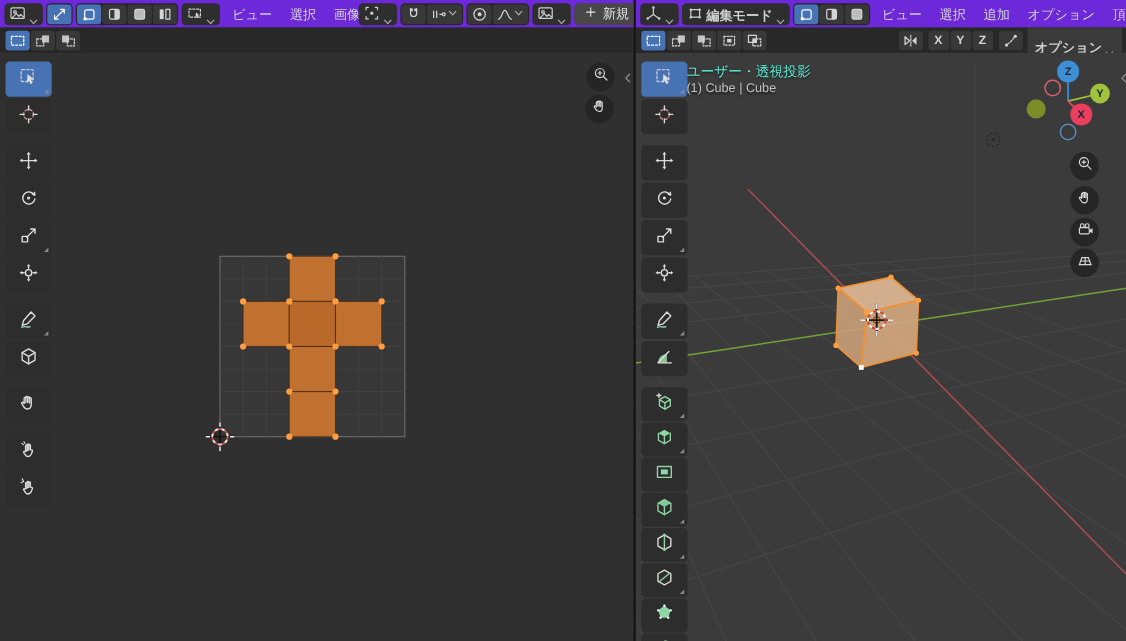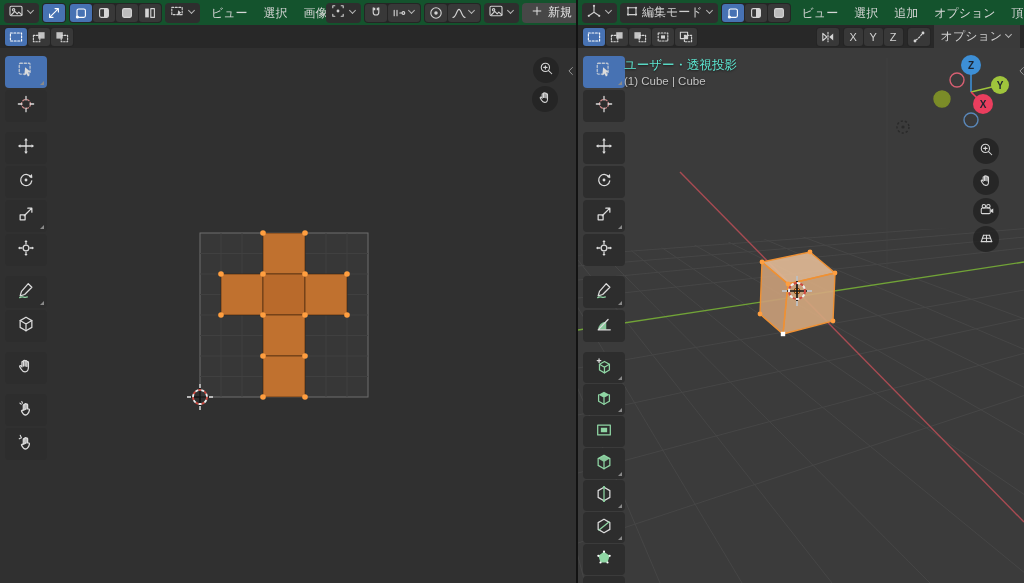--- a/index.html
+++ b/index.html
@@ -2,24 +2,24 @@
 <html><head>
 <meta charset="utf-8">
 <style>
   html,body{margin:0;padding:0;background:#101010;}
   *{box-sizing:border-box;font-family:"Liberation Sans","DejaVu Sans",sans-serif;}
   #stage{position:relative;width:1024px;height:583px;overflow:hidden;background:#161616;}
   .editor{position:absolute;top:0;height:583px;overflow:hidden;}
   #left-editor{left:0;width:578px;background:#303030;border-right:2px solid #131313;}
   #right-editor{left:578px;width:446px;background:#3b3b3b;}
   .hdr{position:absolute;left:0;right:0;display:flex;align-items:center;padding:0 4px;gap:3px;overflow:hidden;z-index:30;}
-  .hdr1{top:0;height:25px;background:#14532d;}
+  .hdr1{top:0;height:25px;background:#6d28d9;}
   .hdr2{top:25px;height:23px;background:#282828;}
   .menu{flex:0 0 auto;padding:0 8px;font-size:12px;color:#d6d6d6;line-height:24px;cursor:default;}
-  .ddpill,.pillgroup{flex:0 0 auto;display:flex;align-items:center;background:#2e2e2e;border-radius:4px;height:20px;}
+  .ddpill,.pillgroup{flex:0 0 auto;display:flex;align-items:flex-end;background:#2e2e2e;border-radius:4px;height:20px;font-weight:bold;}
   .ddpill{padding:0 4px;gap:2px;color:#cfcfcf;font-size:12px;}
   .pillgroup{padding:1px;gap:1px;background:#252525;}
   .pill{display:flex;align-items:center;justify-content:center;width:22px;height:18px;border-radius:3px;background:#383838;color:#d4d4d4;}
   .pill.active{background:#4772b3;color:#fff;}
   .pill svg{display:block;}
   .chev{width:5px;height:5px;border-right:1.4px solid #b5b5b5;border-bottom:1.4px solid #b5b5b5;transform:rotate(45deg);margin:-2px 2px 2px 2px;flex:0 0 auto;}
   .newbtn{flex:0 0 auto;display:flex;align-items:center;gap:4px;background:#474747;border-radius:4px;height:20px;padding:0 8px;color:#e4e4e4;font-size:12px;}
   .axisbtn{display:flex;align-items:center;justify-content:center;width:19px;height:18px;border-radius:3px;background:#383838;color:#d4d4d4;font-size:11px;}
   .spacer{flex:1 1 auto;}
   .tbtn{position:absolute;width:42px;height:32px;background:#2d2d2d;border-radius:4px;display:flex;align-items:center;justify-content:center;color:#dcdcdc;z-index:20;}

